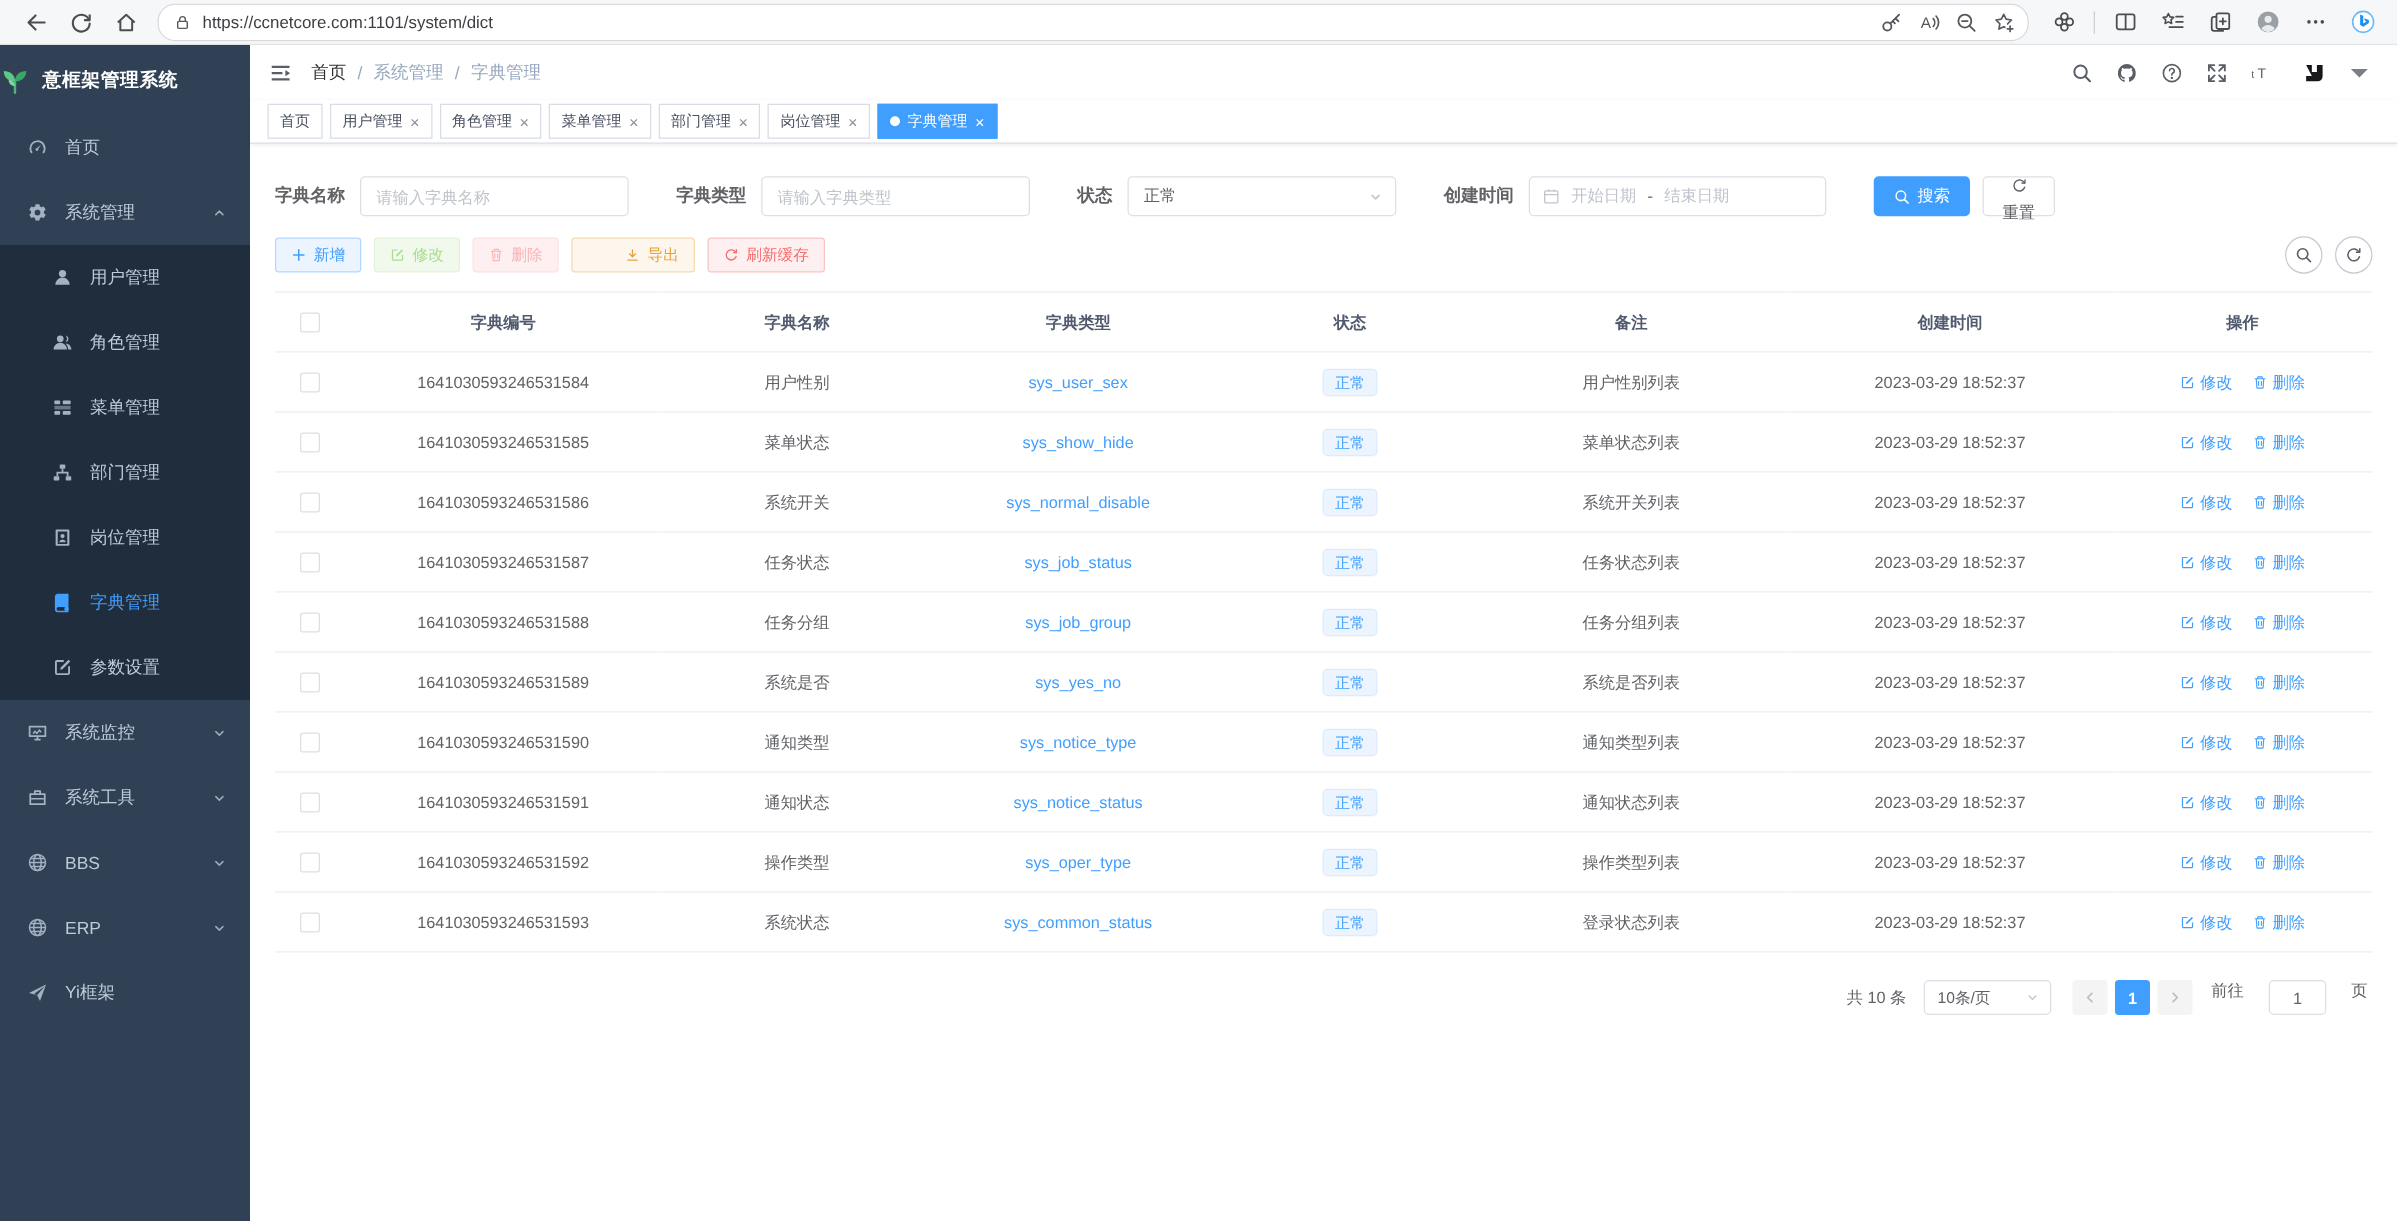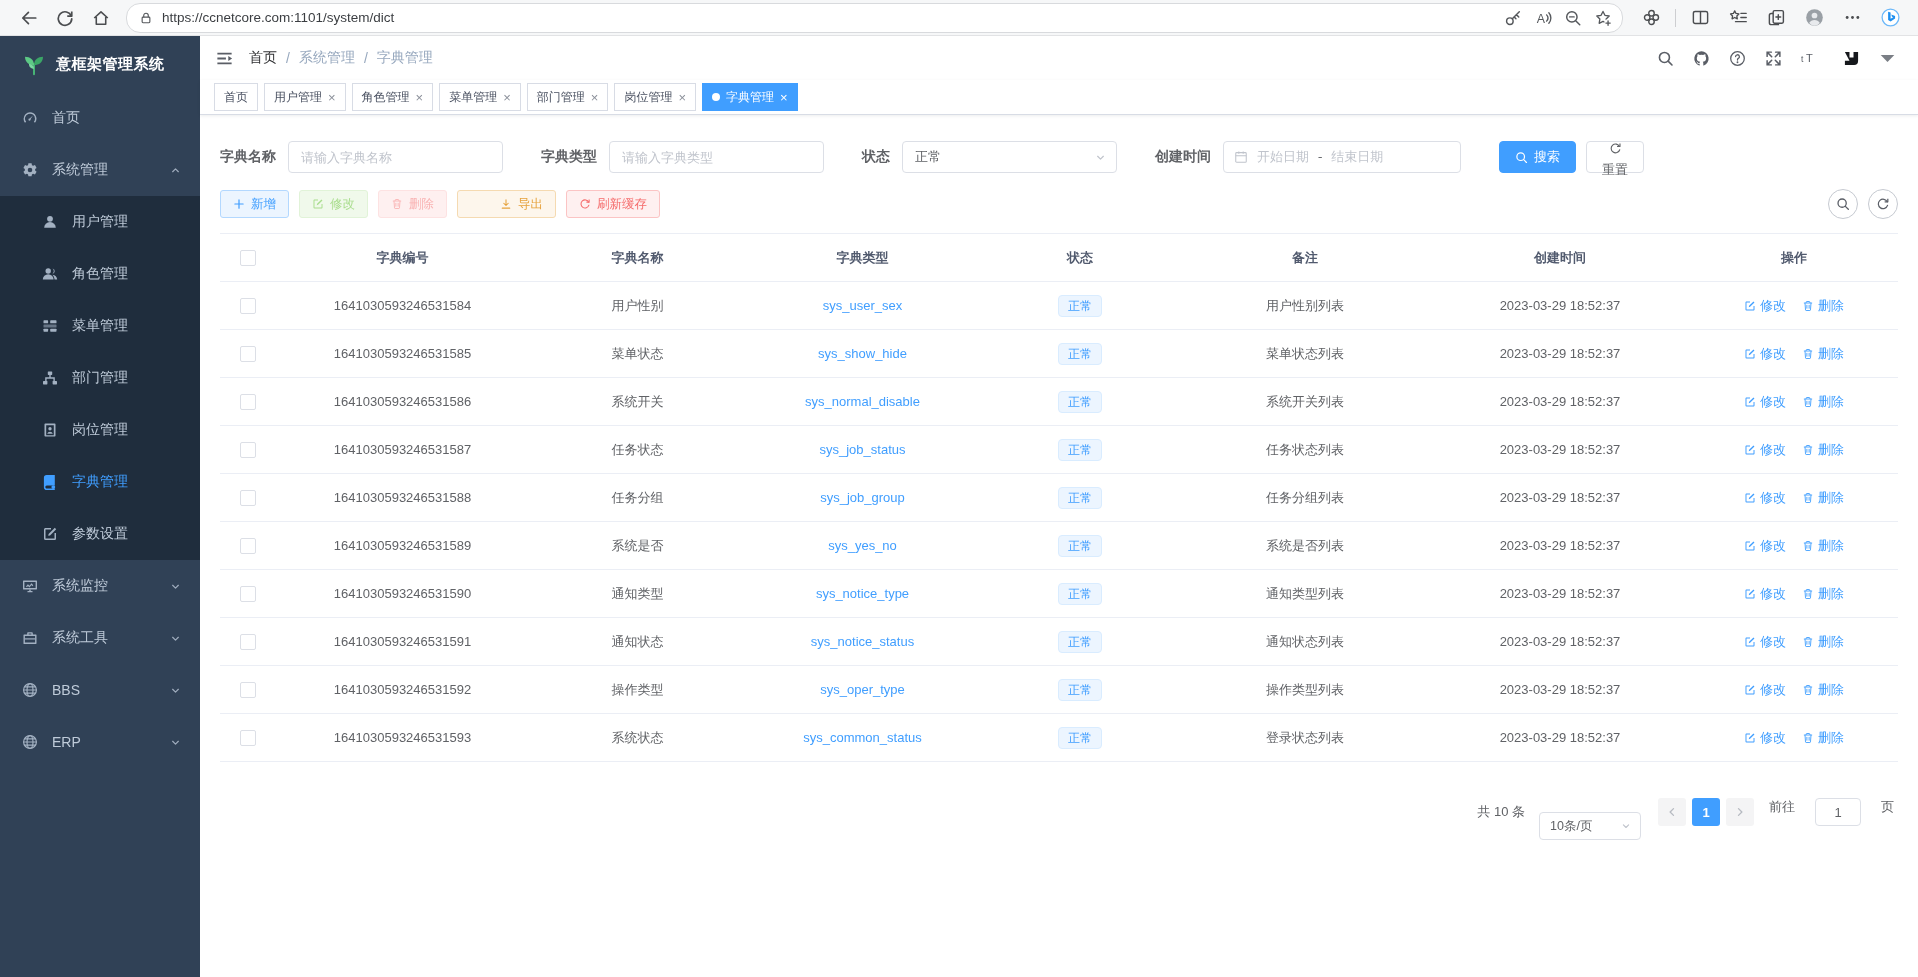--- a/index.html
+++ b/index.html
@@ -18,21 +18,21 @@
   .pill-actions{display:flex;align-items:center;gap:4px;}
   .pill-actions .bicon{width:26px;height:26px;color:#55585c;}
   .btools{display:flex;align-items:center;gap:10px;margin-left:14px;}
   .btools .bicon{width:28px;height:28px;color:#4b4d50;}
   .btools .bicon .icon{width:19px;height:19px;}
   .vsep{width:1px;height:18px;background:#cdced1;}
 
   
   .app{display:flex;height:941px;}
   .sidebar{width:200px;flex:0 0 200px;background:#304156;color:#bfcbd9;overflow:hidden;}
-  .logo{height:56px;display:flex;align-items:center;padding-left:22px;gap:10px;}
+  .logo{height:56px;display:flex;align-items:center;gap:10px;}
   .logo .icon{width:24px;height:24px;}
   .logo-text{color:#fff;font-weight:bold;font-size:15px;letter-spacing:.5px;}
   .menu-item{height:52px;display:flex;align-items:center;padding:0 18px 0 22px;font-size:14px;cursor:pointer;}
   .menu-item .mi-icon{margin-right:14px;color:#a3b1c2;}
   .menu-item.sub{background:#1f2d3d;padding-left:42px;}
   .menu-item .chev{margin-left:auto;color:#9eabbc;width:13px;height:13px;}
   .menu-item.active{color:#409eff;}
   .menu-item.active .mi-icon{color:#409eff;}
 
   .main{flex:1;display:flex;flex-direction:column;min-width:0;background:#fff;}
@@ -93,21 +93,21 @@
   table.grid th{height:47px;font-weight:700;color:#515a6e;border-top:1px solid #ebeef5;border-bottom:1px solid #ebeef5;padding:0 6px;background:#fff;}
   table.grid td{height:47px;border-bottom:1px solid #ebeef5;text-align:center;padding:0 6px;white-space:nowrap;overflow:hidden;}
   .cbx{display:inline-block;width:14px;height:14px;border:1px solid #dcdfe6;border-radius:2px;background:#fff;vertical-align:middle;cursor:pointer;}
   .type-link{color:#409eff;cursor:pointer;}
   .tag-normal{display:inline-block;height:22px;line-height:20px;box-sizing:border-box;padding:0 9px;background:#ecf5ff;border:1px solid #d9ecff;color:#409eff;border-radius:4px;font-size:12px;}
   .act-link{color:#409eff;display:inline-flex;align-items:center;gap:4px;margin:0 8px;cursor:pointer;}
   .act-link .icon{width:12px;height:12px;}
 
   .pagination{display:flex;align-items:center;justify-content:flex-end;margin-top:22px;font-size:13px;color:#606266;padding-right:4px;}
   .pg-total{margin-right:14px;}
-  .pg-size{width:102px;height:28px;box-sizing:border-box;border:1px solid #dcdfe6;border-radius:4px;padding:0 8px 0 10px;display:flex;align-items:center;justify-content:space-between;margin-right:14px;cursor:pointer;font-size:12.5px;background:#fff;margin-top:28px;}
+  .pg-size{width:102px;height:28px;box-sizing:border-box;border:1px solid #dcdfe6;border-radius:4px;padding:0 8px 0 10px;display:flex;align-items:center;justify-content:space-between;margin-right:14px;cursor:pointer;font-size:12.5px;background:#fff;}
   .pg-size .icon{width:12px;height:12px;color:#c0c4cc;}
   .pg-btn{width:28px;height:28px;border:none;background:#f4f4f5;border-radius:3px;display:flex;align-items:center;justify-content:center;color:#b7bbc2;margin:0 3px;cursor:pointer;font-family:inherit;}
   .pg-btn .icon{width:12px;height:12px;}
   .pg-btn.pg-cur{background:#409eff;color:#fff;font-size:13px;font-weight:700;}
   .pg-goto{display:flex;align-items:flex-start;gap:20px;margin-left:12px;}
   .pg-input{width:46px;height:28px;box-sizing:border-box;border:1px solid #dcdfe6;border-radius:4px;text-align:center;font-size:13px;color:#606266;outline:none;font-family:inherit;}
 </style>
 </head>
 <body>
 
@@ -404,20 +404,28 @@
                 <ellipse cx="8" cy="8" rx="3" ry="6.4"></ellipse>
                 <path d="M1.6 8h12.8M2.5 4.8h11M2.5 11.2h11"></path>
               </svg>
             </span>
             <span>ERP</span>
             <span class="icon chev">
               <svg viewBox="0 0 16 16" fill="none" stroke="currentColor" stroke-width="1.5" stroke-linecap="round" stroke-linejoin="round">
                 <path d="M4.5 6.5L8 10l3.5-3.5"></path>
               </svg>
             </span>
+          </div>
+          <div class="menu-item">
+            <span class="icon mi-icon">
+              <svg viewBox="0 0 16 16" fill="currentColor">
+                <path d="M1.2 8.3L14.8 1.6 10 14.8l-2.3-4.6zM7.7 10.2l6-7.2-8.3 6z"></path>
+              </svg>
+            </span>
+            <span>Yi框架</span>
           </div>
         </nav>
     </aside>
 
     <div class="main">
 
       <header class="topbar">
         <span class="icon ham">
             <svg viewBox="0 0 16 16" fill="currentColor">
               <path d="M2 3.1h12v1.5H2zM2 7.25h7.2v1.5H2zM2 11.4h12v1.5H2zM14.4 8l-3.2 2.1V5.9z"></path>

